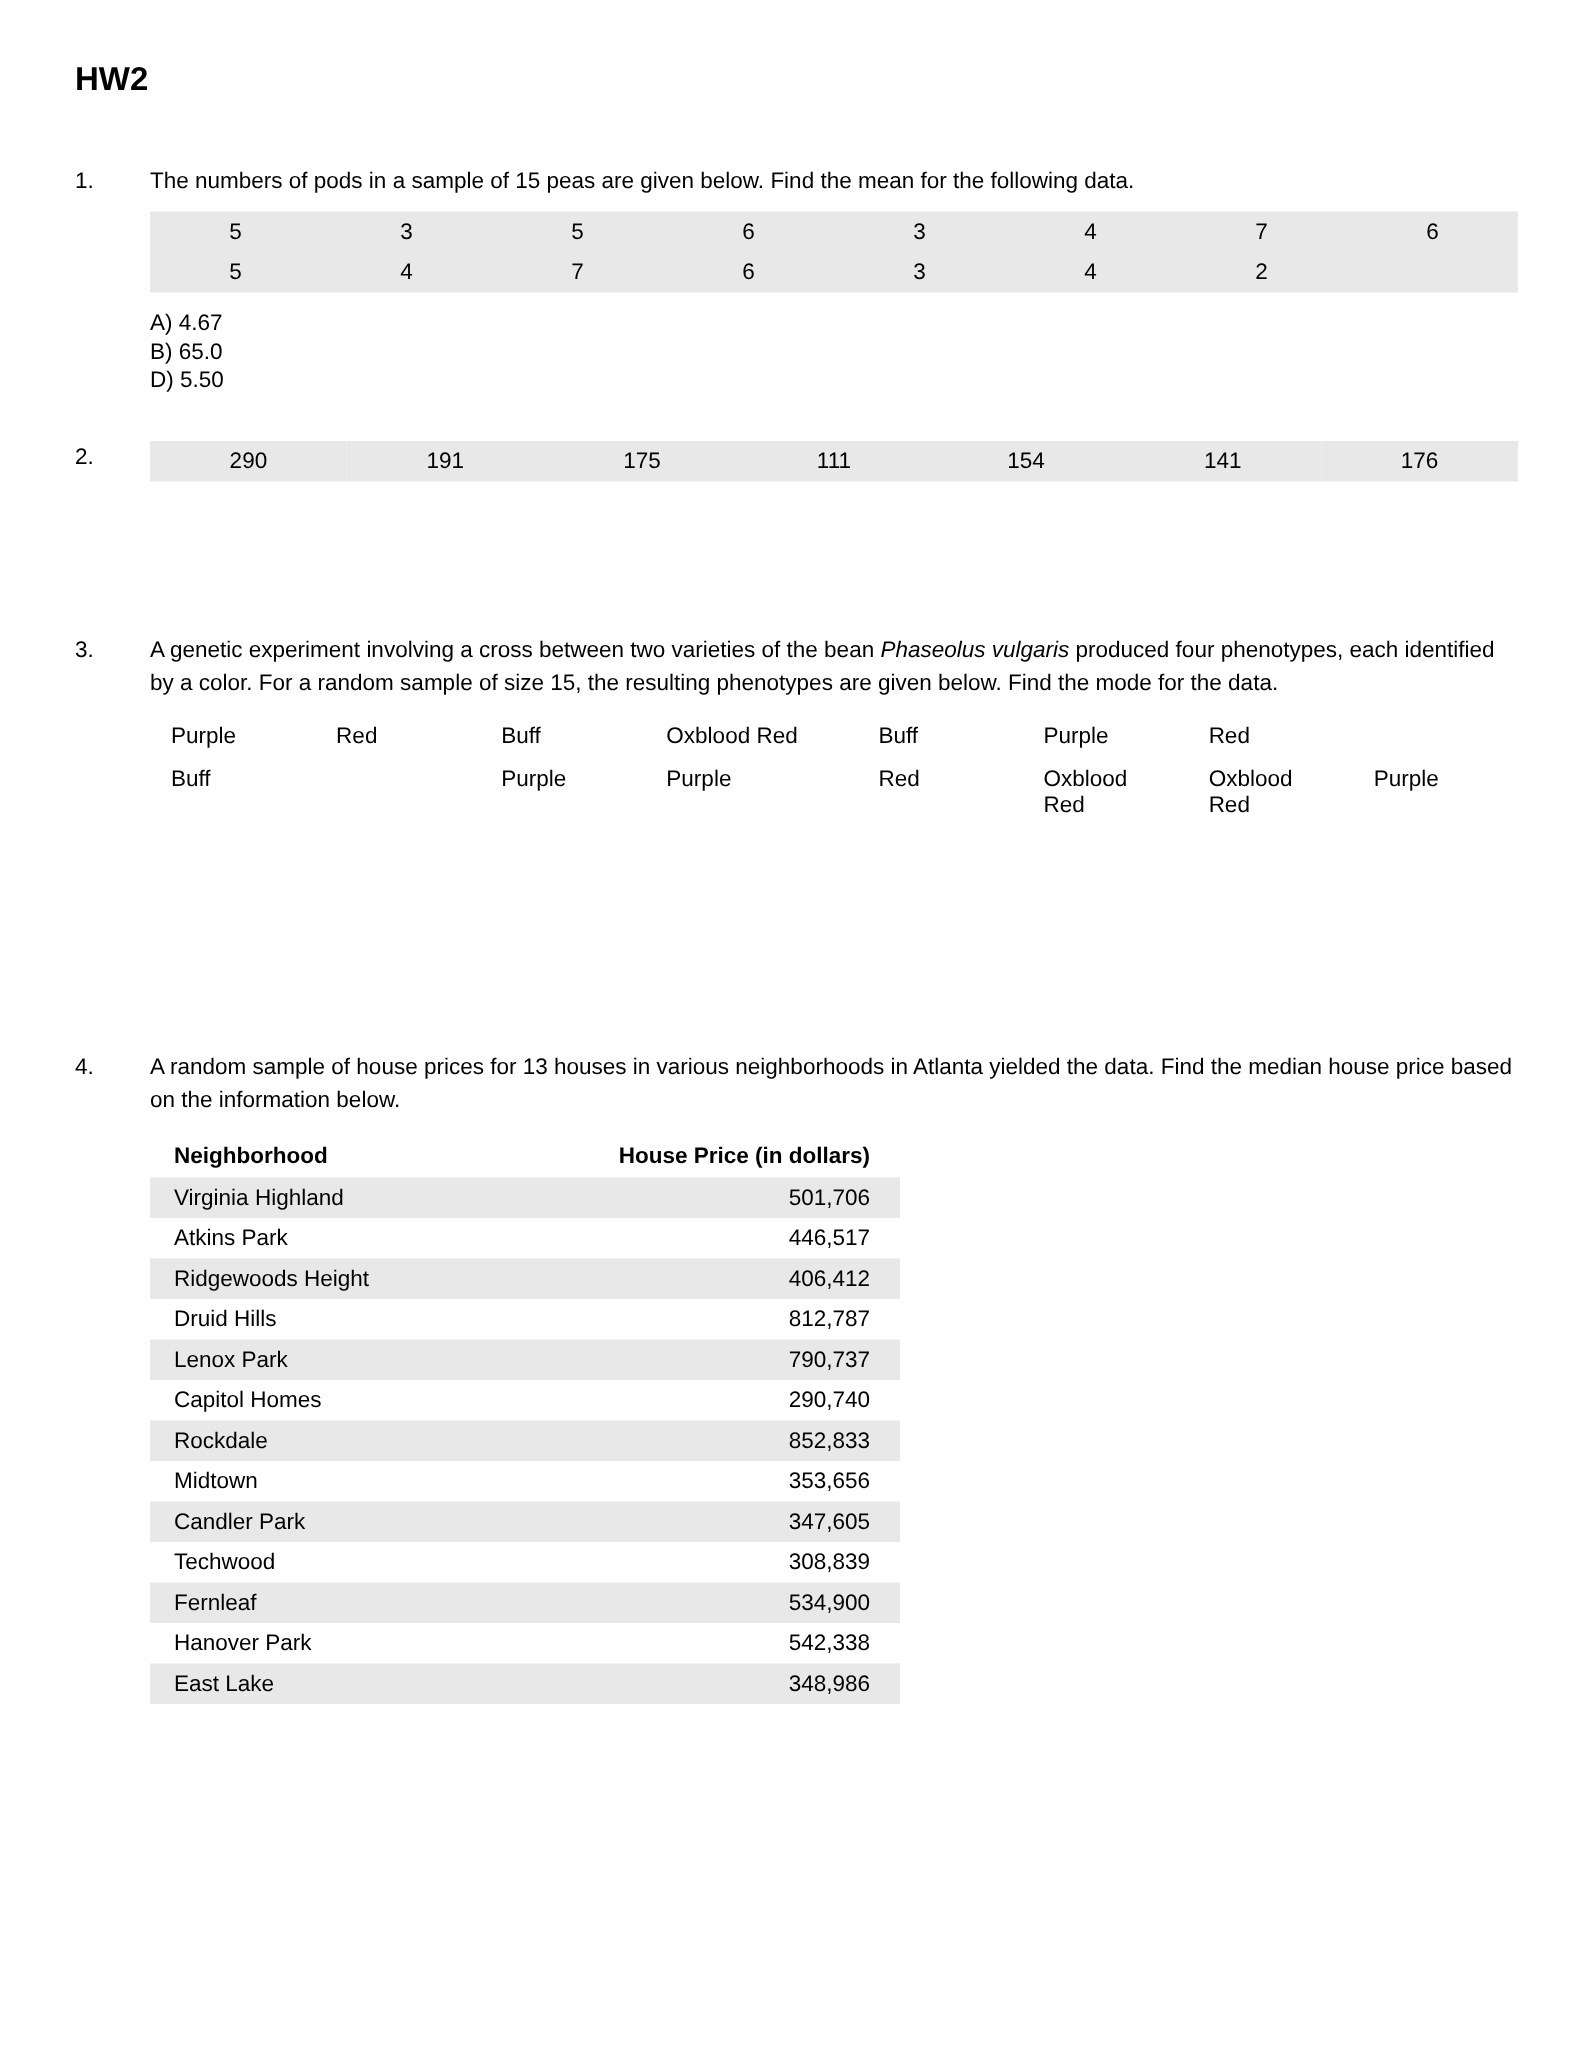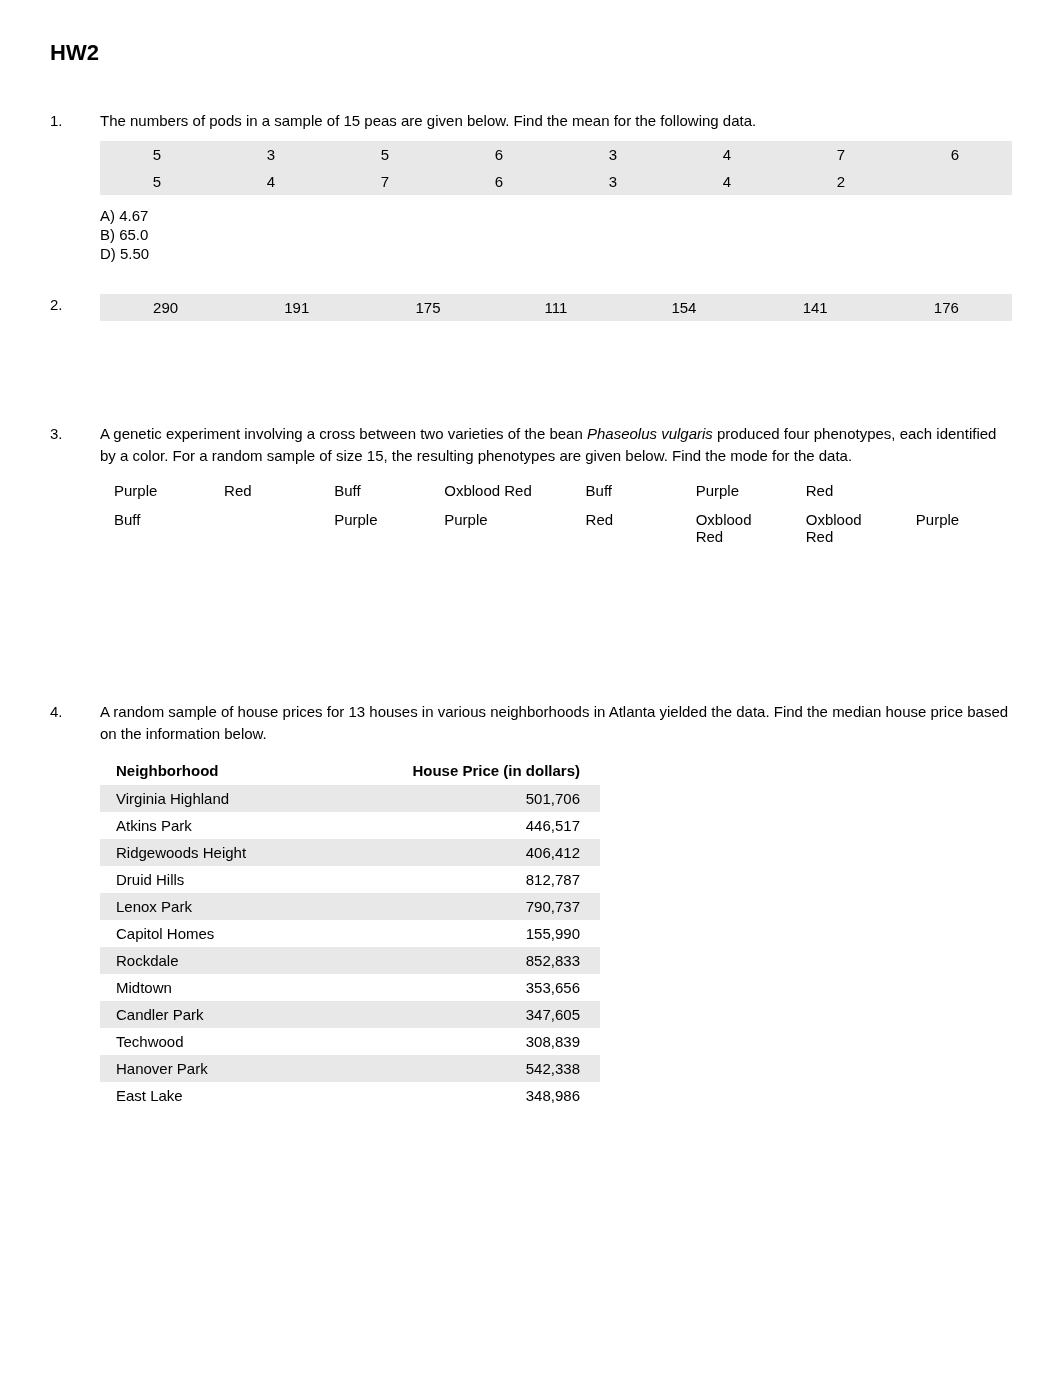--- a/index.html
+++ b/index.html
@@ -223,39 +223,43 @@
           <tr>
             <td>Druid Hills</td>
             <td>812,787</td>
           </tr>
           <tr>
             <td>Lenox Park</td>
             <td>790,737</td>
           </tr>
           <tr>
             <td>Capitol Homes</td>
-            <td>155,990</td>
+            <td>290,740</td>
           </tr>
           <tr>
             <td>Rockdale</td>
             <td>852,833</td>
           </tr>
           <tr>
             <td>Midtown</td>
             <td>353,656</td>
           </tr>
           <tr>
             <td>Candler Park</td>
             <td>347,605</td>
           </tr>
           <tr>
             <td>Techwood</td>
             <td>308,839</td>
           </tr>
           <tr>
+            <td>Fernleaf</td>
+            <td>534,900</td>
+          </tr>
+          <tr>
             <td>Hanover Park</td>
             <td>542,338</td>
           </tr>
           <tr>
             <td>East Lake</td>
             <td>348,986</td>
           </tr>
         </tbody>
     </table>
   </div>

